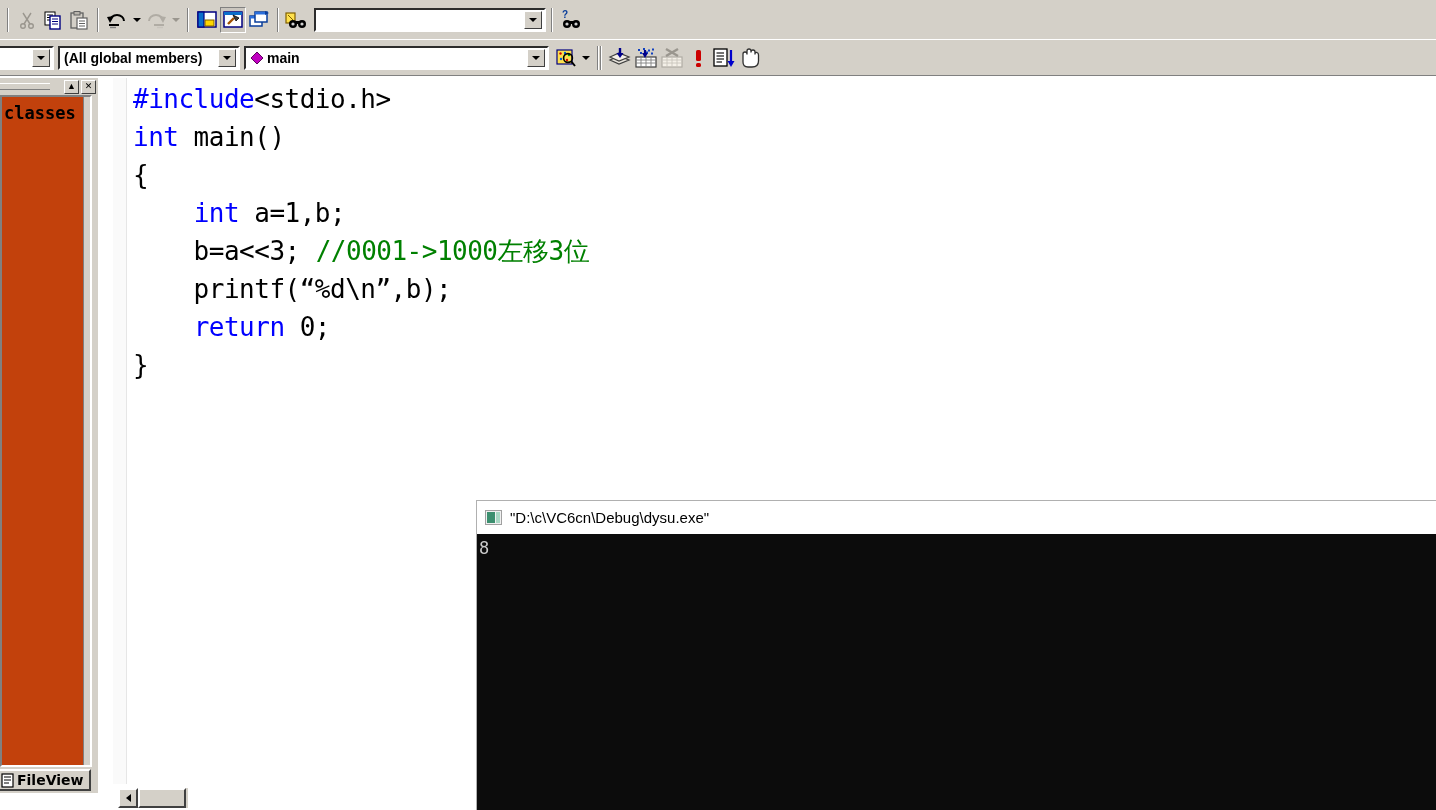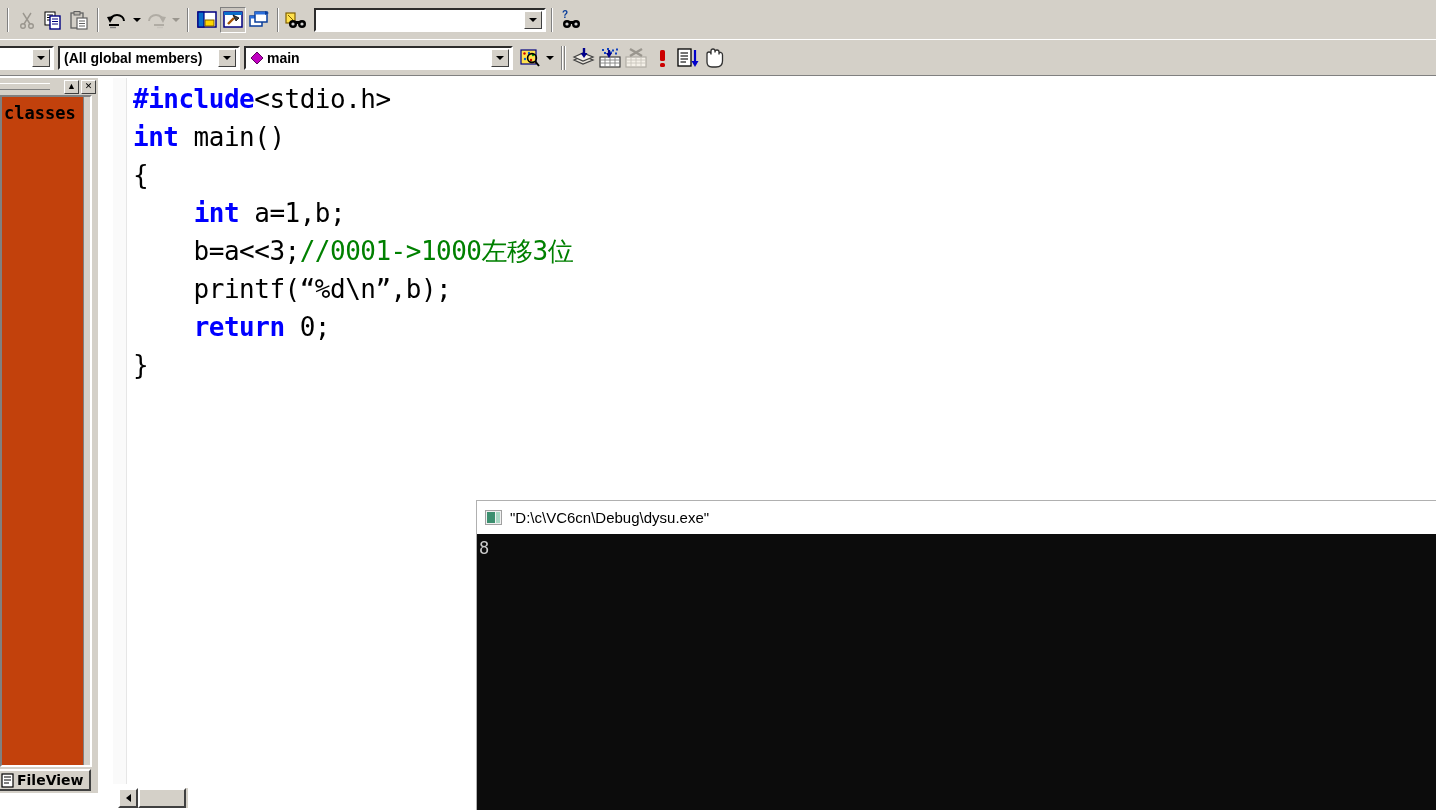--- a/index.html
+++ b/index.html
@@ -228,22 +228,22 @@
     left: 20px;
     top: 2px;
     right: 0;
     font-family: "DejaVu Sans Mono", monospace;
     font-size: 26px;
     line-height: 38px;
     color: #000000;
     white-space: pre;
     letter-spacing: -0.5px;
   }
-  .kw { color: #0000ff; font-weight: bold; }
-  .cmt { color: #008000; }
+  .kw { color: #0000ff; }
+  .cmt { color: #008000; margin-left: 16px; }
   #editor-hscroll {
     position: absolute;
     left: 5px; bottom: 2px;
     width: 70px; height: 20px;
     background: #d4d0c8;
     display: flex;
     box-sizing: border-box;
   }
   .sb-btn {
     width: 20px; height: 20px;
@@ -468,21 +468,21 @@
       </div>
   </div>
 
   <div class="combo" id="members-combo" style="width:182px;margin-left:4px;">
     <span class="combo-text">(All global members)</span>
     <div class="combo-btn">
         <span class="caret"></span>
       </div>
   </div>
 
-  <div class="combo" id="function-combo" style="width:269px;margin-left:4px;">
+  <div class="combo" id="function-combo" style="width:305px;margin-left:4px;">
     <span style="flex:none;padding:0 4px 0 5px;display:flex;align-items:center;">
       <svg width="12" height="12" viewBox="0 0 12 12">
         <polygon points="6,0 12,6 6,12 0,6" fill="#c000c0" stroke="#600060" stroke-width="1"></polygon>
       </svg>
     </span>
     <span class="combo-text" style="padding-left:0;">main</span>
     <div class="combo-btn">
         <span class="caret"></span>
       </div>
   </div>

